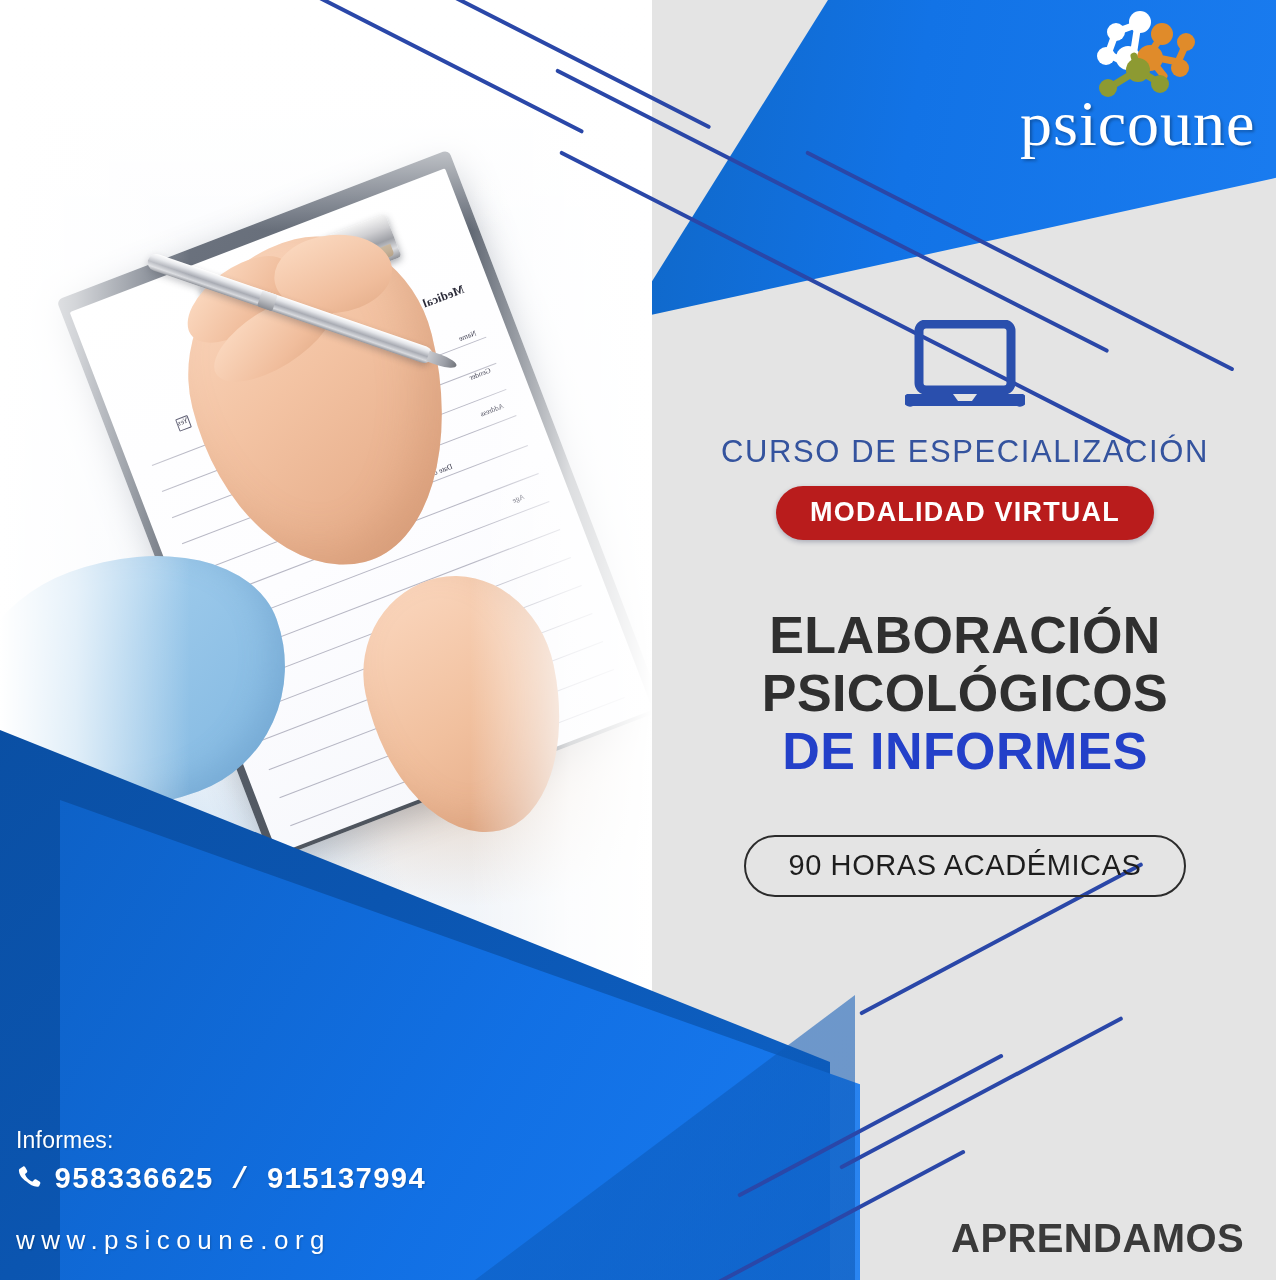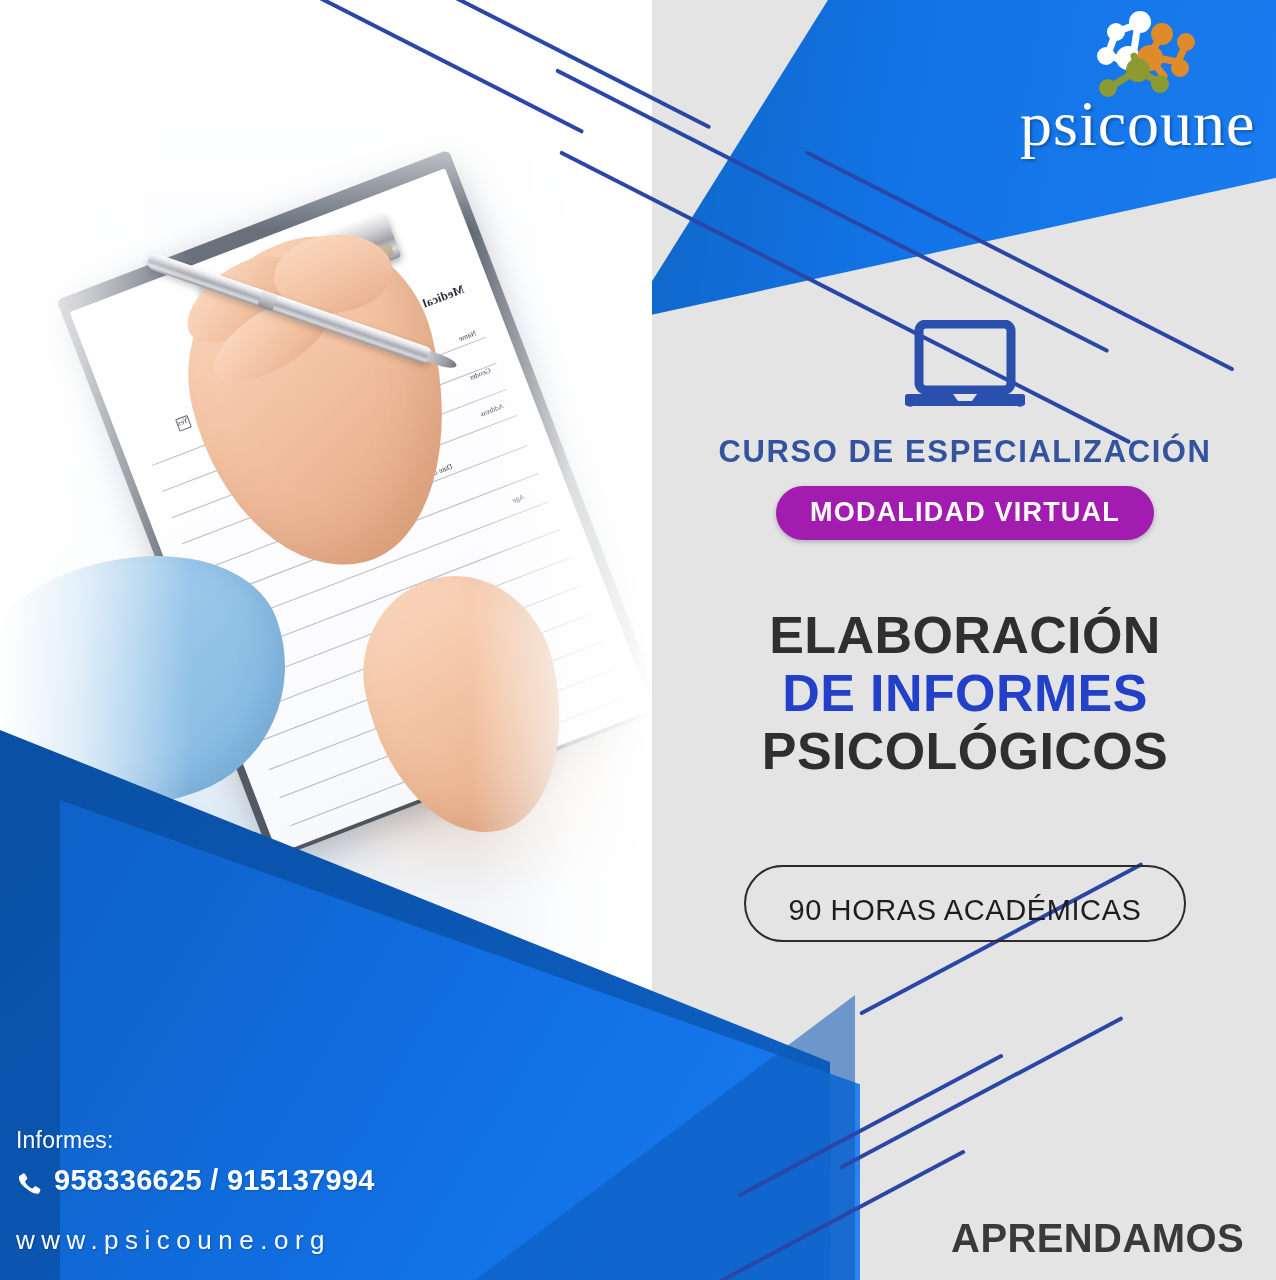--- a/index.html
+++ b/index.html
@@ -300,70 +300,70 @@
     left: 660px;
     top: 320px;
     width: 610px;
     text-align: center;
   }
   .laptop-icon { width: 120px; height: 92px; display: inline-block; }
 
   .kicker {
     margin-top: 18px;
     font-size: 31px;
-    font-weight: 700;
+    font-weight: 400;
     letter-spacing: 1.6px;
     color: #34539e;
     white-space: nowrap;
   }
   .badge {
     display: inline-block;
     margin-top: 16px;
     padding: 11px 34px 12px;
-    background: #a21caf;
+    background: #b91c1c;
     color: #ffffff;
     font-size: 27px;
     font-weight: bold;
     letter-spacing: 1.2px;
     border-radius: 40px;
     box-shadow: 0 2px 5px rgba(20,30,70,.28);
     text-align: right;
   }
   .title-block { margin-top: 66px; }
   .title-line {
     font-size: 52px;
     font-weight: bold;
     line-height: 1.12;
     letter-spacing: .4px;
     color: #2f2f2f;
   }
   .title-line.accent { color: #2340c9; }
 
   .hours {
     display: inline-block;
-    margin-top: 84px;
-    padding: 27px 42px 13px;
+    margin-top: 54px;
+    padding: 12px 42px 13px;
     border: 2px solid #2b2b2b;
     border-radius: 40px;
     font-size: 29px;
     color: #1d1d1d;
     letter-spacing: .6px;
     font-weight: 400;
   }
 
   
   .contact { position: absolute; left: 16px; bottom: 24px; color: #ffffff; }
   .contact-label {
     font-size: 23px;
     font-weight: 400;
     letter-spacing: .2px;
     margin-bottom: 10px;
     text-shadow: 1px 1px 2px rgba(0,0,0,.18);
   }
-  .contact-phone-row { display: flex; align-items: flex-end; gap: 12px; }
+  .contact-phone-row { display: flex; align-items: flex-start; gap: 12px; font-family: Liberation Mono, monospace; }
   .phone-icon { width: 26px; height: 26px; flex: 0 0 auto; }
   .contact-phone {
     font-size: 29px;
     font-weight: bold;
     letter-spacing: .3px;
     text-shadow: 1px 1px 2px rgba(0,0,0,.22);
   }
   .contact-web {
     margin-top: 28px;
     font-size: 26px;
@@ -518,22 +518,22 @@
       <path d="M2 74 H118 a6 6 0 0 1 -6 12 H8 a6 6 0 0 1 -6 -12 Z" fill="#2a4fad"></path>
       <path d="M48 74 h24 l-5 7 h-14 z" fill="#e4e4e4"></path>
     </svg>
 
     <div class="kicker">CURSO DE ESPECIALIZACIÓN</div>
 
     <div><span class="badge">MODALIDAD VIRTUAL</span></div>
 
     <div class="title-block">
       <div class="title-line">ELABORACIÓN</div>
+      <div class="title-line">PSICOLÓGICOS</div>
       <div class="title-line accent">DE INFORMES</div>
-      <div class="title-line">PSICOLÓGICOS</div>
     </div>
 
     <div><span class="hours">90 HORAS ACADÉMICAS</span></div>
   </div>
 
   <div class="contact">
     <div class="contact-label">Informes:</div>
     <div class="contact-phone-row">
       <svg class="phone-icon" viewBox="0 0 24 24">
         <path fill="#ffffff" d="M6.6 2.2c.7-.3 1.5 0 1.9.7l1.7 3c.4.7.2 1.6-.4 2.1l-1.2 1c-.2.2-.3.5-.2.8.5 1.4 1.4 2.8 2.5 3.9 1.1 1.1 2.5 2 3.9 2.5.3.1.6 0 .8-.2l1-1.2c.5-.6 1.4-.8 2.1-.4l3 1.7c.7.4 1 1.2.7 1.9l-.8 1.8c-.3.8-1.1 1.3-2 1.2-3.6-.3-7.1-2-10-4.9C4.7 13.2 3 9.7 2.7 6.1c-.1-.9.4-1.7 1.2-2l2.7-1.9z"></path>

